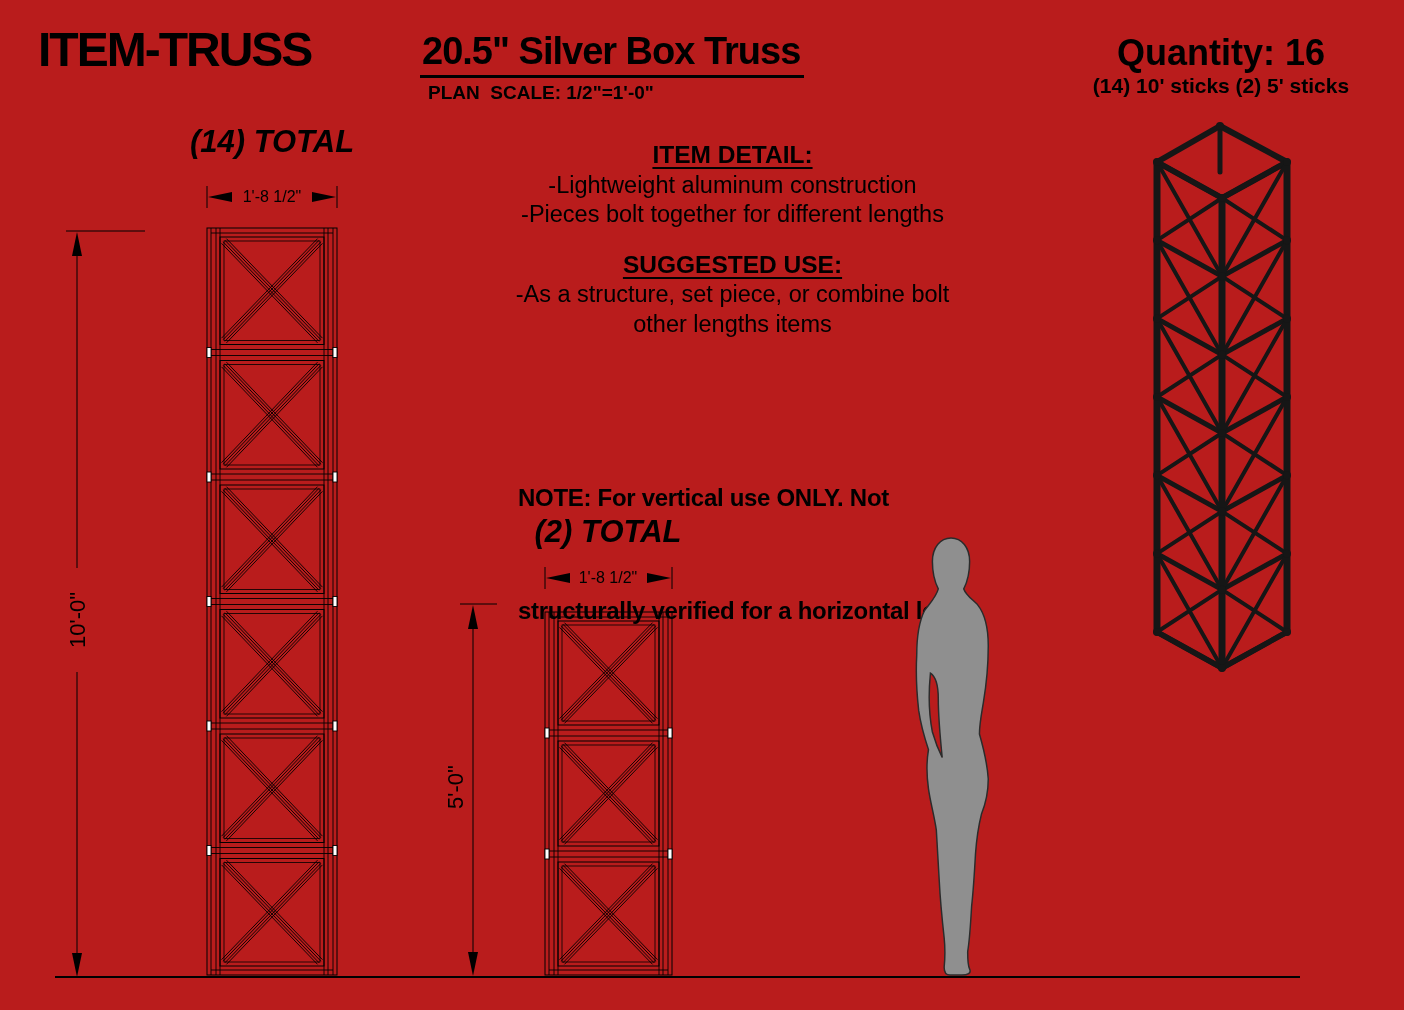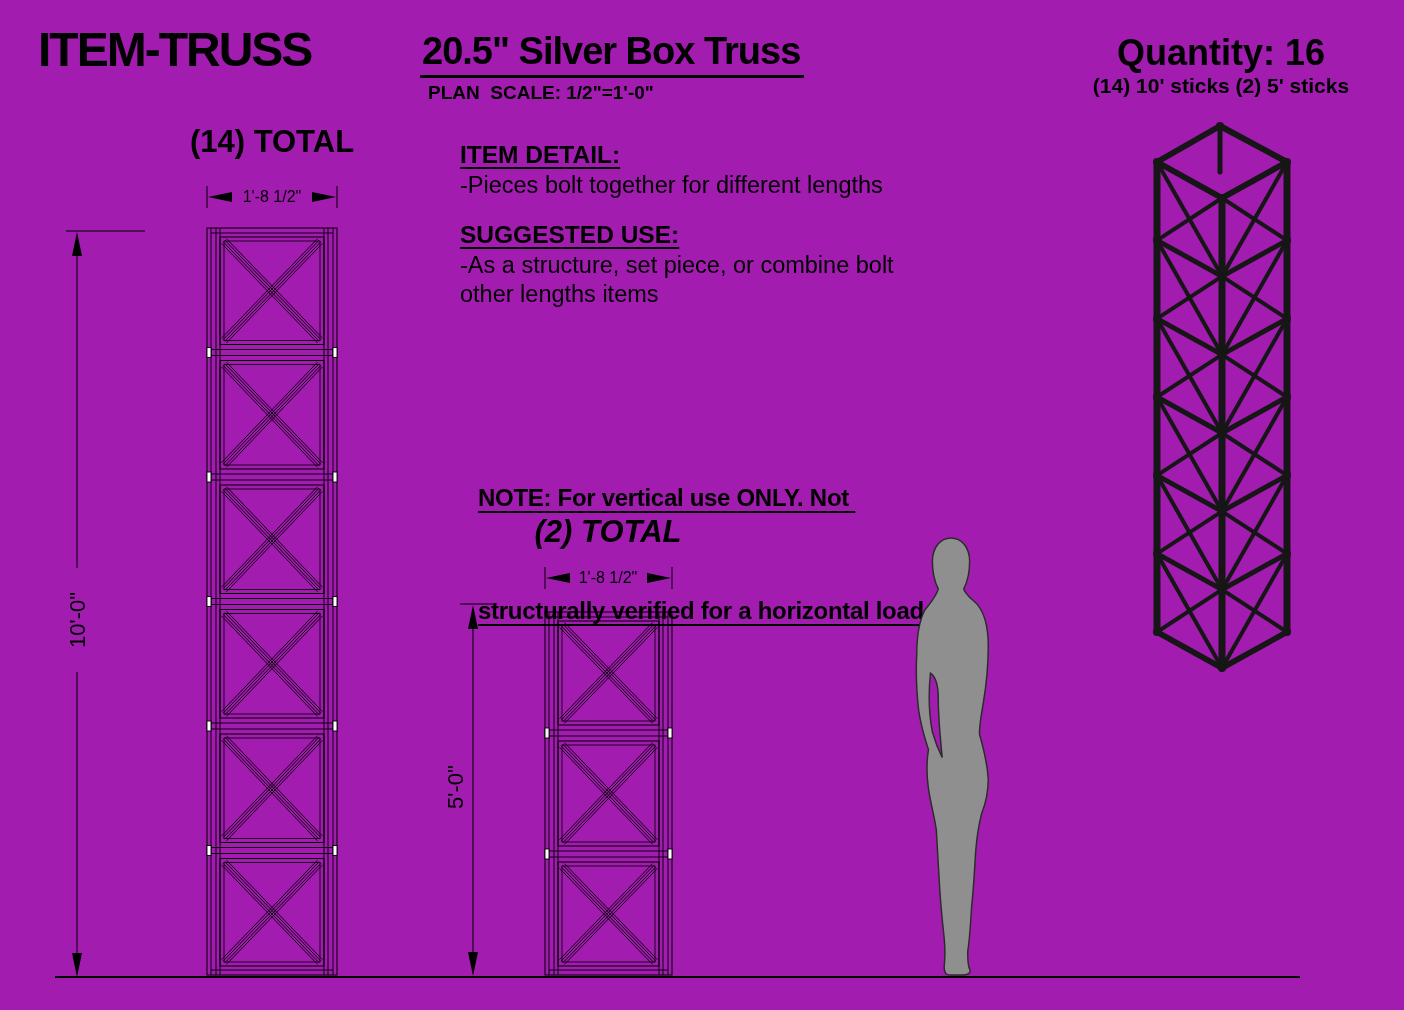--- a/index.html
+++ b/index.html
@@ -1,36 +1,36 @@
 <!DOCTYPE html>
 <html><head>
 <meta charset="utf-8">
 <style>
   html,body{margin:0;padding:0;background:#fff;}
-  .canvas{position:relative;width:1404px;height:1010px;background:#a21caf;overflow:hidden;
+  .canvas{position:relative;width:1404px;height:1010px;background:#b91c1c;overflow:hidden;
           font-family:"Liberation Sans",sans-serif;color:#000;}
   .abs{position:absolute;}
   .item-label{left:38px;top:22px;font-size:48px;font-weight:700;letter-spacing:-2px;white-space:pre;}
   .title-wrap{left:420px;top:30px;width:470px;}
   .main-title{display:inline-block;font-size:38px;font-weight:700;letter-spacing:-1px;
               border-bottom:3px solid #000;padding:0 4px 2px 2px;white-space:pre;}
   .plan-scale{font-size:19px;font-weight:700;margin-top:4px;padding-left:8px;white-space:pre;}
   .qty-wrap{left:1068px;top:32px;width:306px;text-align:center;}
   .qty{font-size:36px;font-weight:700;white-space:pre;}
   .qty-detail{font-size:21px;font-weight:700;white-space:pre;}
   .total-label{font-size:31px;font-weight:700;text-align:center;white-space:pre;}
-  #label14{left:182px;top:124px;width:180px;}
+  #label14{left:182px;top:124px;width:180px;font-style:italic;}
   #label2{left:518px;top:514px;width:180px;font-style:italic;}
-  .detail-col{left:460px;top:140px;width:545px;text-align:left;font-size:23.5px;line-height:29.5px;}
+  .detail-col{left:460px;top:140px;width:545px;text-align:center;font-size:23.5px;line-height:29.5px;}
   .head-underline{display:inline-block;font-size:24.5px;font-weight:700;line-height:30px;
                   text-decoration:underline;text-decoration-thickness:2px;text-underline-offset:4px;white-space:pre;}
   .use-head{margin-top:20px;}
   .note-block{left:478px;top:404px;width:520px;font-size:24px;font-weight:700;line-height:37.5px;
               letter-spacing:-0.3px;white-space:pre;}
-  .note-block div{text-decoration:underline;text-decoration-thickness:2px;text-underline-offset:5px;}
+  .note-block div{text-decoration-thickness:2px;text-underline-offset:5px;margin-left:40px;}
   .dimtext{font-size:16px;fill:#000;font-family:"Liberation Sans",sans-serif;}
   .vdimtext{font-size:22px;fill:#000;font-family:"Liberation Sans",sans-serif;}
   .ground{left:55px;top:976px;width:1245px;height:2px;background:#000;}
   svg{display:block;}
 </style>
 </head>
 <body>
 
 <div class="canvas">
 
@@ -44,20 +44,21 @@
   <div class="abs qty-wrap">
     <div class="qty">Quantity: 16</div>
     <div class="qty-detail">(14) 10' sticks (2) 5' sticks</div>
   </div>
 
   <div class="abs total-label" id="label14">(14) TOTAL</div>
   <div class="abs total-label" id="label2">(2) TOTAL</div>
 
   <div class="abs detail-col">
     <div><span class="head-underline">ITEM DETAIL:</span></div>
+    <div>-Lightweight aluminum construction</div>
     <div>-Pieces bolt together for different lengths</div>
     <div class="use-head"><span class="head-underline">SUGGESTED USE:</span></div>
     <div>-As a structure, set piece, or combine bolt</div>
     <div>other lengths items</div>
   </div>
 
   <div class="abs note-block">
     <div>NOTE: For vertical use ONLY. Not </div>
     <div>structurally verified for a horizontal load. </div>
   </div>

